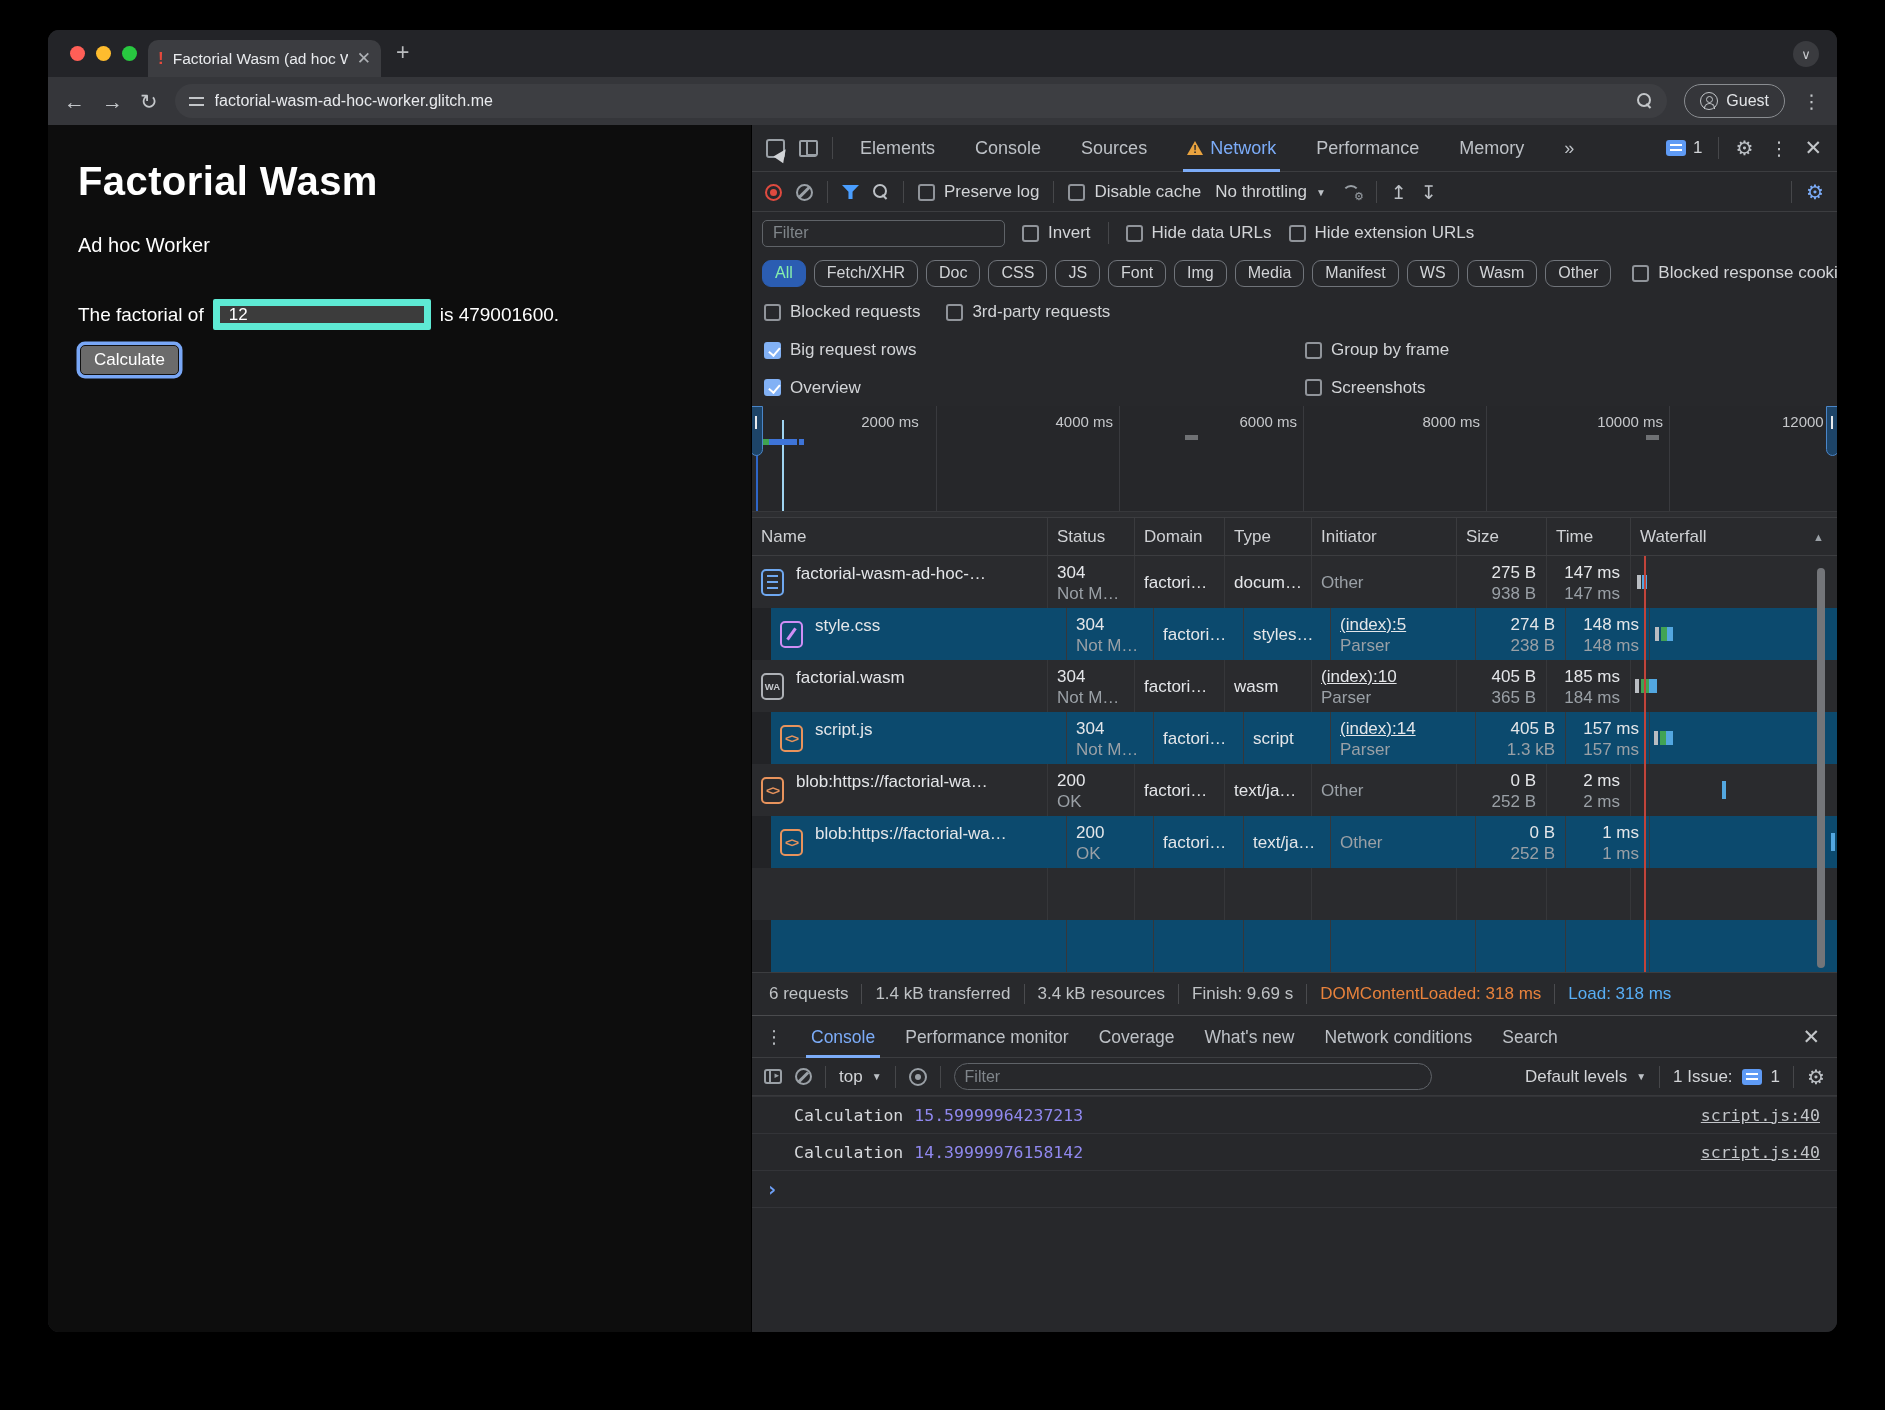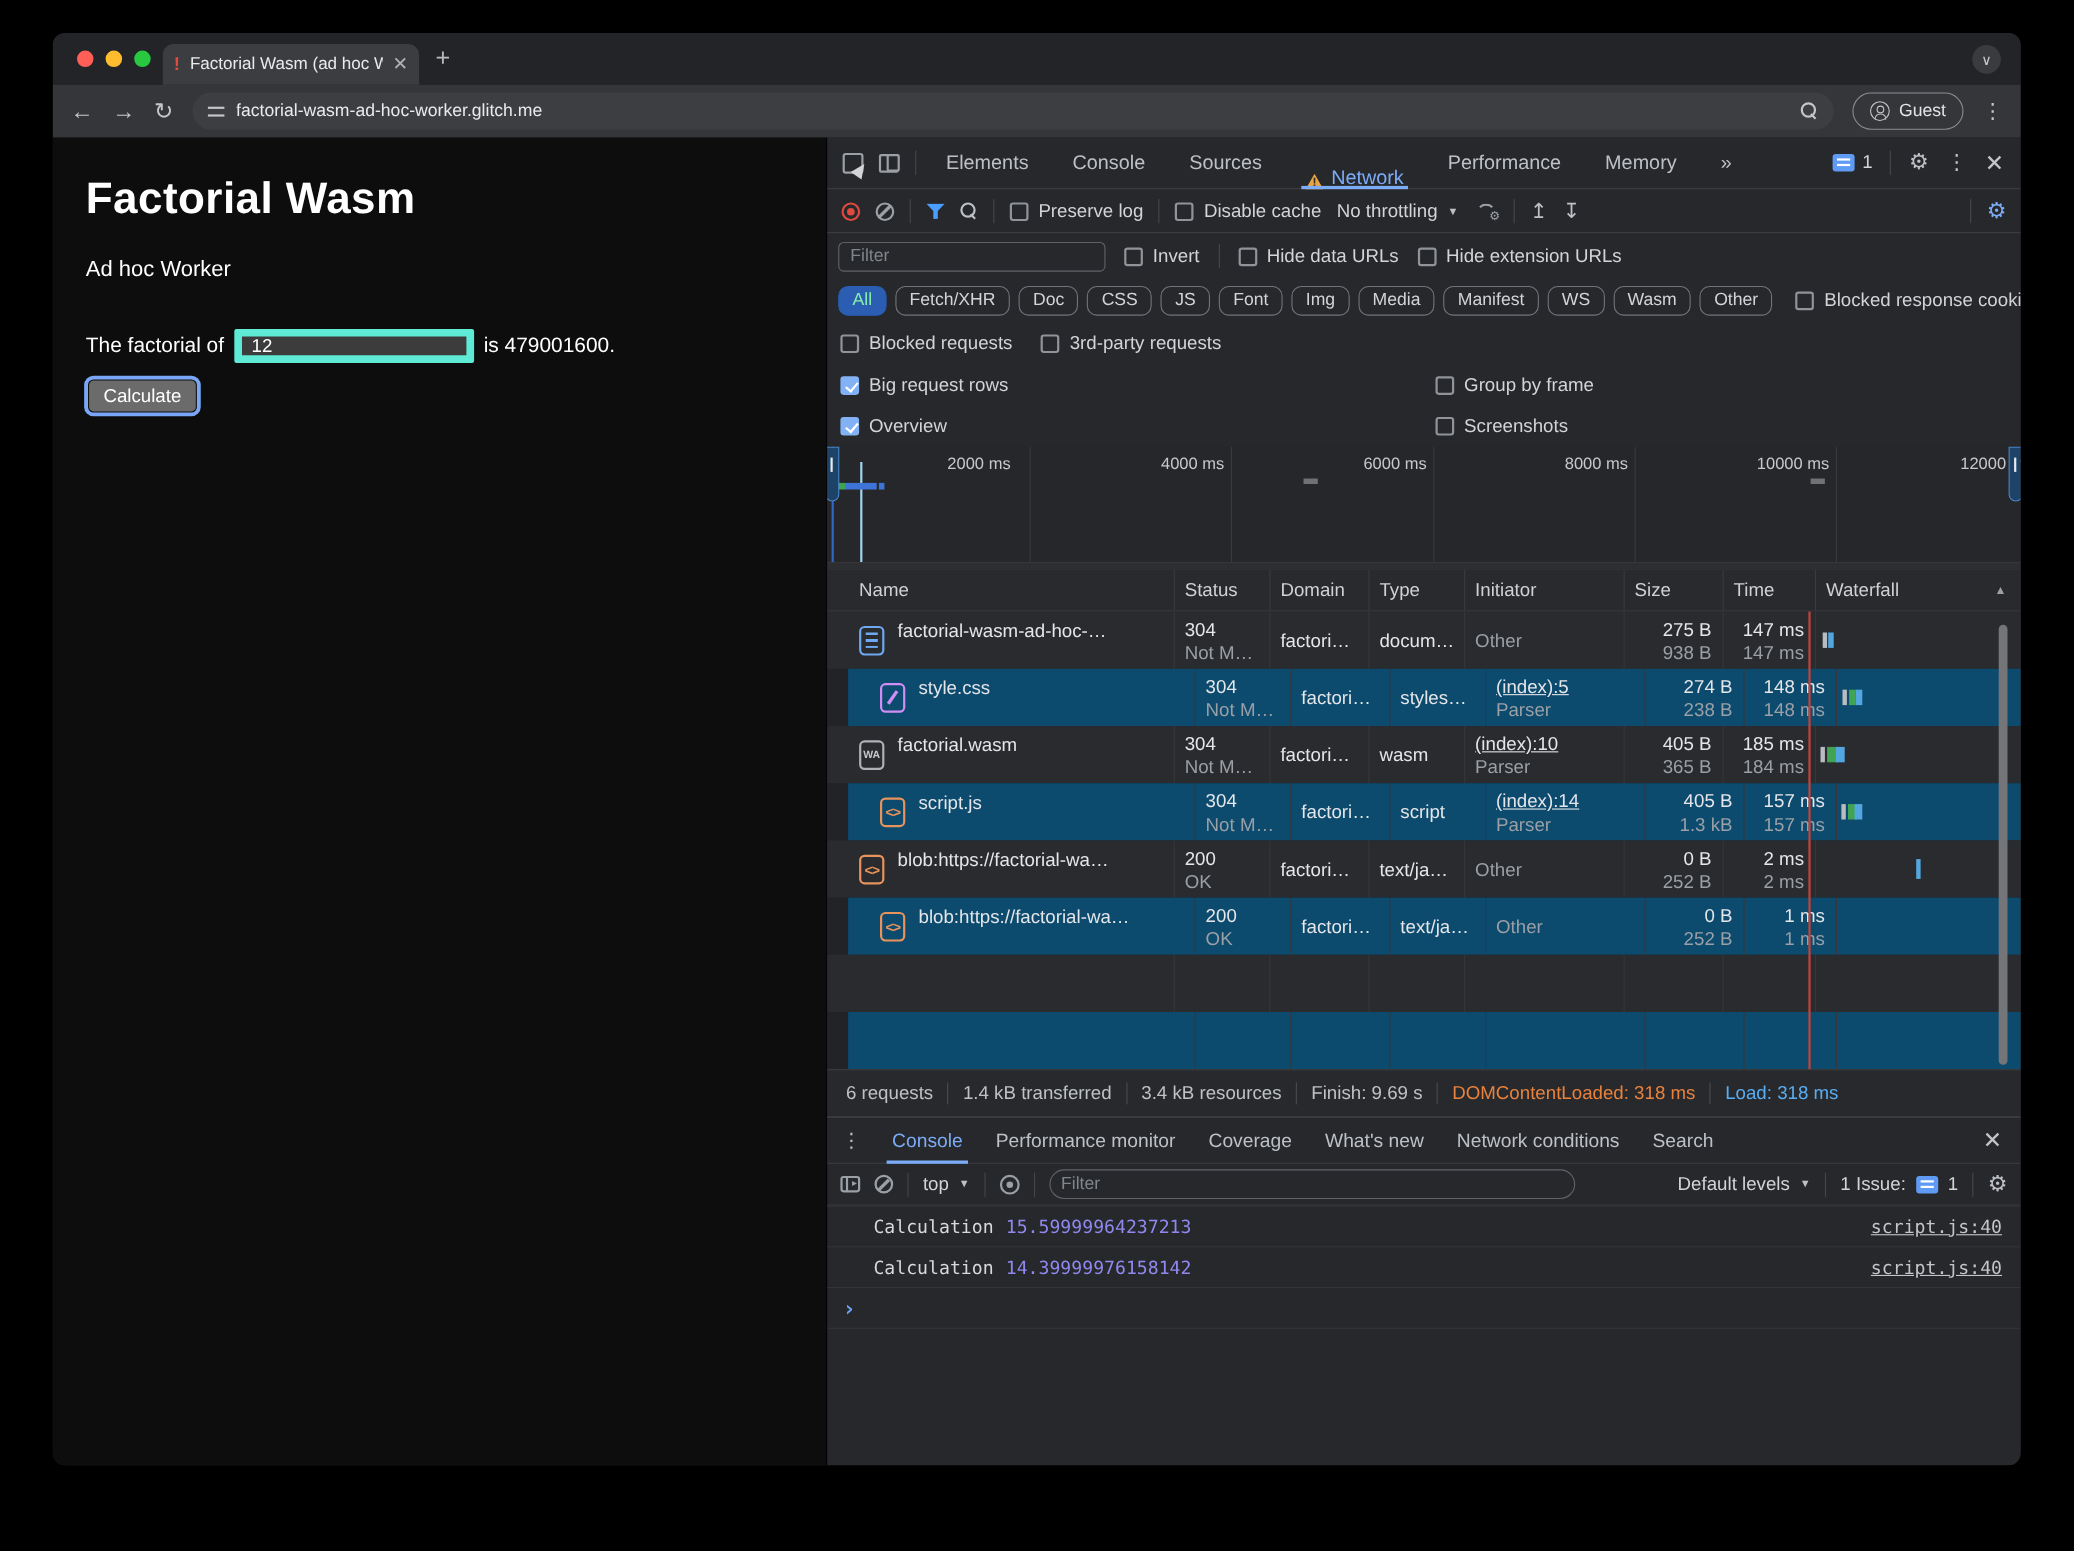--- a/index.html
+++ b/index.html
@@ -71,21 +71,21 @@
   .icon-inspect { position:relative; width:19px; height:19px; border:2px solid #9aa0a6; border-radius:3px; }
   .icon-inspect::after { content:""; position:absolute; right:-5px; bottom:-5px; width:0; height:0;
         border-left:6px solid transparent; border-right:6px solid transparent;
         border-bottom:13px solid #d2d4d7; transform:rotate(35deg); }
   .icon-device { position:relative; width:19px; height:16px; }
   .icon-device::before { content:""; position:absolute; left:0; top:0; width:14px; height:13px; border:2px solid #9aa0a6; border-radius:2px; }
   .icon-device::after { content:""; position:absolute; right:0; bottom:0; width:8px; height:12px;
         border:2px solid #9aa0a6; border-radius:2px; background:#27282b; }
   .dt-tab { height:47px; display:flex; align-items:center; padding:0 13px; color:#bdc1c6; font-size:18px;
             position:relative; white-space:nowrap; }
-  .dt-tab.active { color:#7cacf8;align-items:flex-end; }
+  .dt-tab.active { color:#7cacf8; }
   .dt-tab.active::after { content:""; position:absolute; left:9px; right:9px; bottom:0; height:3px; background:#7cacf8; }
   .warn { position:relative; width:0; height:0; border-left:8px solid transparent; border-right:8px solid transparent;
           border-bottom:14px solid #e9a33f; margin-right:7px; }
   .warn::after { content:"!"; position:absolute; left:-2px; top:2px; color:#27282b; font-size:11px; font-weight:bold; }
   .dt-right { margin-left:auto; display:flex; align-items:center; gap:16px; padding-right:15px; }
   .msgicon { position:relative; width:20px; height:16px; border-radius:3px; background:#5f9bf5; }
   .msgicon::after { content:""; position:absolute; left:4px; top:4px; width:12px; height:2px; background:#fff;
                     box-shadow:0 5px 0 #fff; }
   .count { color:#d2d4d7; font-size:17px; margin-left:-9px; }
   .xclose { color:#c3c6c9; font-size:21px; }
@@ -145,21 +145,21 @@
   .ov-grn { left:4px; top:33px; width:13px; height:6px; background:#3fa450; }
   .ov-blu { left:17px; top:33px; width:28px; height:6px; background:#3e74d8; }
   .ov-blu2 { left:47px; top:33px; width:5px; height:6px; background:#3e74d8; }
   .ov-dash { top:29px; width:13px; height:5px; background:#6f7174; }
   .ov-handle { position:absolute; top:0; width:13px; height:50px; background:#1d4468;
                border:1.5px solid #4a86c9; border-radius:0 0 8px 8px; }
   .ov-handle::after { content:""; position:absolute; left:3.5px; top:9px; width:2.5px; height:13px; background:#e8eaed; }
 
   
   .nettable { position:absolute; top:393px; left:0; right:0; height:454px; background:#222326; }
-  .tgrid { display:grid; grid-template-columns:296px 87px 90px 87px 145px 90px 84px auto;padding-left:20px; }
+  .tgrid { display:grid; grid-template-columns:296px 87px 90px 87px 145px 90px 84px auto; }
   .thead { height:38px; background:#292a2d; border-bottom:1px solid #3c3d40; }
   .th { display:flex; align-items:center; padding-left:9px; color:#cfd1d4; font-size:17px;
         border-right:1px solid #3a3b3e; white-space:nowrap; overflow:hidden; }
   .th:last-child { border-right:none; justify-content:space-between; padding-right:13px; }
   .sortup { font-size:11px; color:#9aa0a6; }
   .trow { height:52px; }
   .trow.odd { background:#2a2b2e; } .trow.even { background:#0c4a6e;margin-left:19px; }
   .td { border-right:1px solid #36373a; padding:6px 8px 0 9px; overflow:hidden; }
   .td.c { display:flex; align-items:center; padding-top:0; }
   .td.r { text-align:right; padding-right:10px; }

